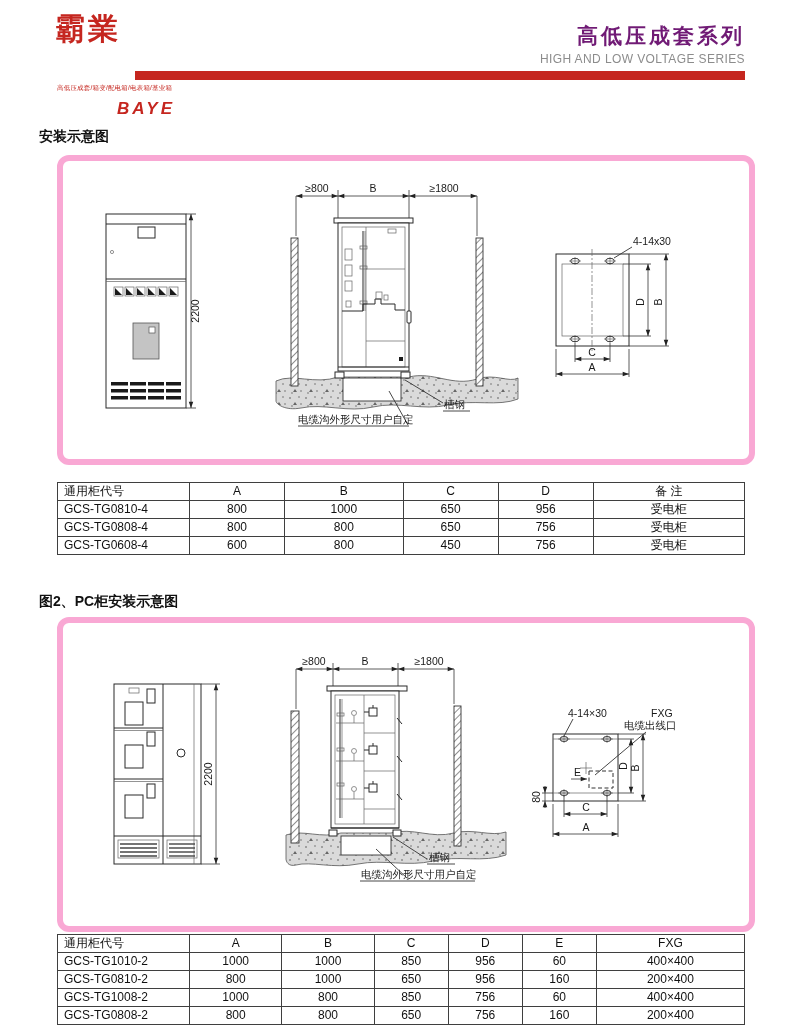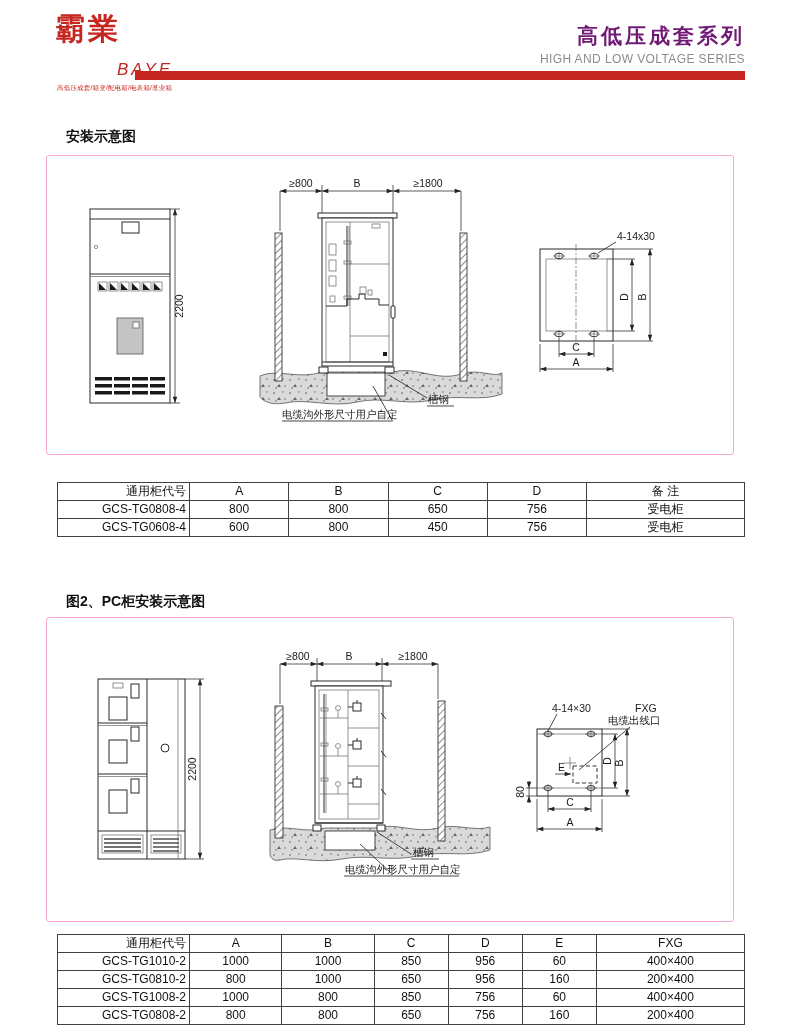--- a/index.html
+++ b/index.html
@@ -1,32 +1,32 @@
 <!DOCTYPE html>
 <html><head>
 <meta charset="utf-8">
 <style>
   html,body{margin:0;padding:0;background:#fff;}
   body{width:800px;height:1028px;position:relative;font-family:"Liberation Sans","DejaVu Sans",sans-serif;color:#1a1a1a;}
   .abs{position:absolute;}
   
   .logo-cn{font-size:30px;font-weight:bold;letter-spacing:3px;line-height:1;color:#c5261f;font-family:"DejaVu Serif","Liberation Serif",serif;}
-  .logo-en{font-size:17px;font-weight:normal;font-style:italic;letter-spacing:3px;color:#c5261f;}
+  .logo-en{font-size:17px;font-weight:bold;font-style:italic;letter-spacing:3px;color:#c5261f;margin-top:39px;}
   .logo-tagline{font-size:6.5px;color:#c5261f;letter-spacing:0.2px;white-space:nowrap;}
   .title-block{right:55px;top:22px;text-align:right;}
   .title-cn{font-size:21px;font-weight:bold;letter-spacing:3px;color:#701a75;}
   .title-en{font-size:12px;color:#8c8c8c;letter-spacing:0.4px;margin-top:2px;}
   .red-bar{left:135px;top:71px;width:610px;height:9px;background:#c5261f;}
   
-  .sec-title{left:66px;font-size:14px;font-weight:bold;color:#111;}
-  .fig-box{left:46px;width:686px;border:1px solid #f9a8d4;border-radius:3px;background:#fff;}
+  .sec-title{left:39px;font-size:14px;font-weight:bold;color:#111;}
+  .fig-box{left:57px;width:686px;border:6px solid #f9a8d4;border-radius:12px;background:#fff;}
   
   .spec-table{left:57px;width:688px;border-collapse:collapse;font-size:12px;color:#111;position:absolute;}
   .spec-table th,.spec-table td{border:1px solid #3f3f3f;font-weight:normal;text-align:center;height:17px;line-height:17px;padding:0 3px;}
-  .spec-table th:first-child,.spec-table td:first-child{text-align:right;padding-left:6px;width:122px;margin-top:7px;}
+  .spec-table th:first-child,.spec-table td:first-child{text-align:left;padding-left:6px;width:122px;margin-top:7px;}
   
   svg{font-family:"Liberation Sans","DejaVu Sans",sans-serif;}
   svg text{fill:#1a1a1a;font-size:10.5px;}
   .ln{stroke:#2a2a2a;stroke-width:1;fill:none;}
   .fillw{fill:#fff;stroke:#2a2a2a;stroke-width:1;}
   .thin{stroke:#666;stroke-width:0.7;fill:none;}
   .dim{stroke:#333;stroke-width:0.8;fill:none;}
   .lead{stroke:#333;stroke-width:0.9;fill:none;}
   .dark{fill:#1a1a1a;stroke:none;}
 </style>
@@ -239,20 +239,28 @@
       <tr>
         <th>通用柜代号</th>
         <th>A</th>
         <th>B</th>
         <th>C</th>
         <th>D</th>
         <th>备 注</th>
       </tr>
     </thead>
   <tbody>
+      <tr>
+        <td>GCS-TG0810-4</td>
+        <td>800</td>
+        <td>1000</td>
+        <td>650</td>
+        <td>956</td>
+        <td>受电柜</td>
+      </tr>
       <tr>
         <td>GCS-TG0808-4</td>
         <td>800</td>
         <td>800</td>
         <td>650</td>
         <td>756</td>
         <td>受电柜</td>
       </tr>
       <tr>
         <td>GCS-TG0608-4</td>

